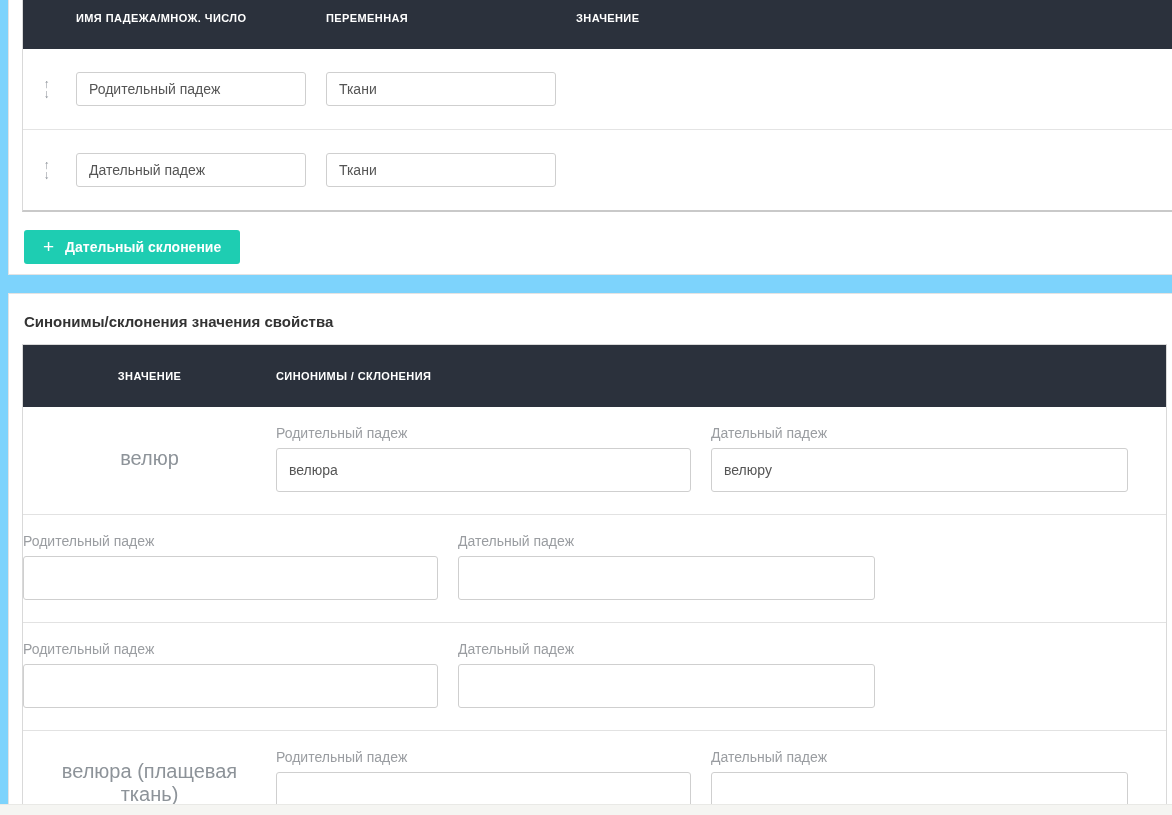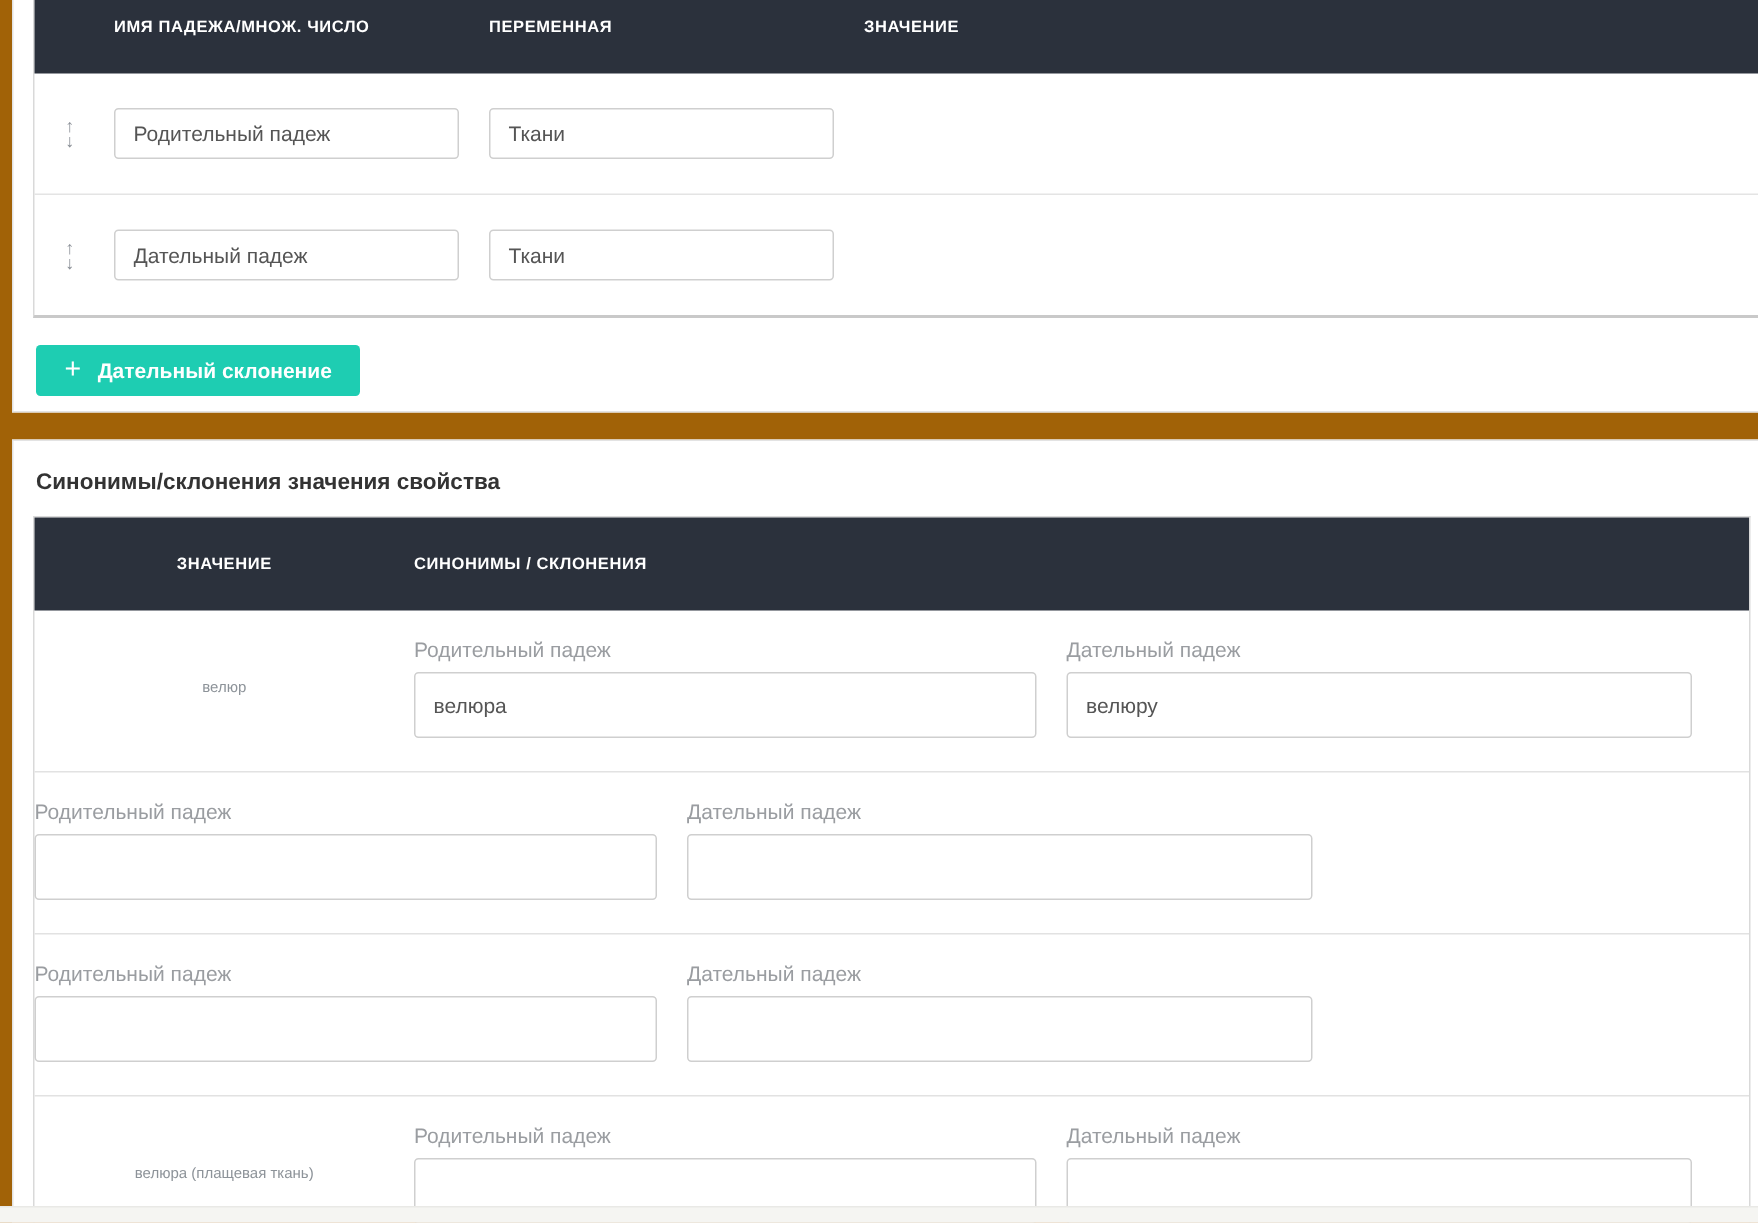--- a/index.html
+++ b/index.html
@@ -1,21 +1,21 @@
 <!DOCTYPE html>
 <html><head>
 <meta charset="utf-8">
 <style>
   * { margin:0; padding:0; box-sizing:border-box; }
   html,body { background:#fff; }
   body { font-family:"Liberation Sans", sans-serif; }
 
   .page {
     position:relative; width:1172px; height:815px;
-    overflow:hidden; background:#a16207;
+    overflow:hidden; background:#7dd3fc;
   }
 
   .card { position:absolute; background:#fff; border:1px solid #e3e3e3; }
   .card-top { left:8px; top:-15px; width:1262px; padding:0 0 10px 13px; }
   .card-syn { left:8px; top:293px; width:1262px; padding:0 0 13px 13px; }
 
   
   .decl-table { width:1240px; border:1px solid #d9d9d9; border-bottom:2px solid #c9c9c9; }
   .decl-grid {
     display:grid;
@@ -61,21 +61,21 @@
   .syn-header .th {
     color:#fff; font-size:11px; font-weight:bold; letter-spacing:.4px;
     text-transform:uppercase; white-space:nowrap;
   }
   .syn-header .th--value { text-align:center; }
 
   .syn-row { padding:18px 0 22px; }
   .syn-row + .syn-row { border-top:1px solid #e2e2e2; }
   .syn-value {
     display:flex; align-items:center; justify-content:center;
-    color:#8d9399; font-size:10px; text-align:center; padding:0 12px;
+    color:#8d9399; font-size:20px; text-align:center; padding:0 12px;
   }
   .syn-fields { display:grid; grid-template-columns:415px 417px; column-gap:20px; }
   .fgroup .flabel { display:block; font-size:14px; line-height:17px; color:#9a9da1; margin-bottom:6px; }
   .fgroup .ctl { height:44px; }
 
   .bottom-strip {
     position:absolute; left:0; top:804px; width:1172px; height:11px;
     background:#f5f5f2; border-top:1px solid #e9e9e6;
   }
 </style>

